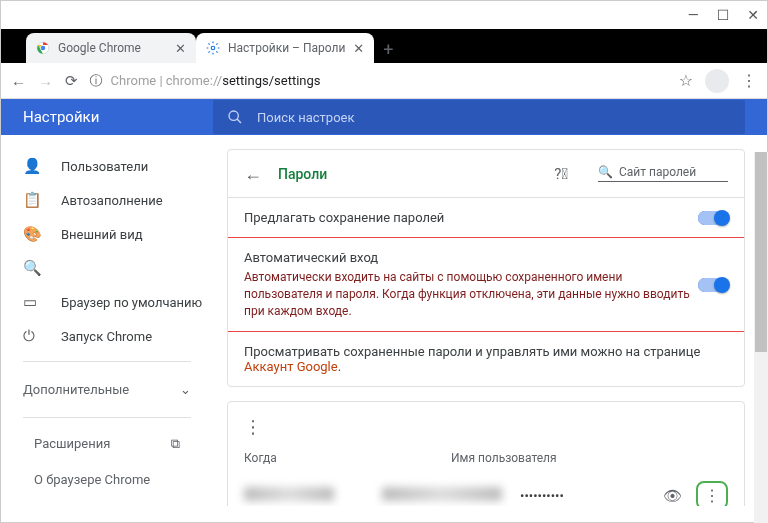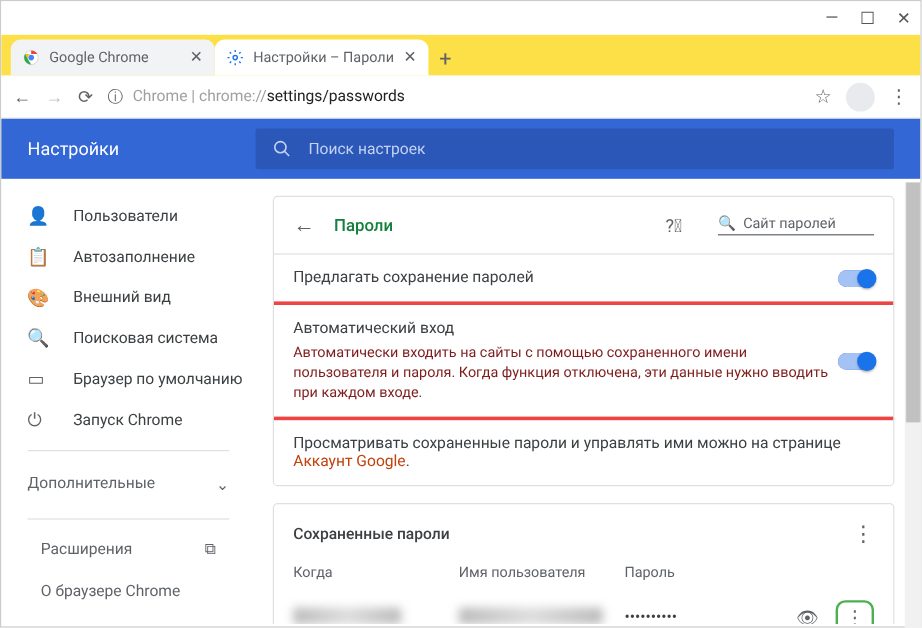--- a/index.html
+++ b/index.html
@@ -1,53 +1,53 @@
 <!DOCTYPE html>
 <html><head>
 <meta charset="utf-8">
 <style>
 *{margin:0;padding:0;box-sizing:border-box;font-family:Roboto,Arial,sans-serif}
 body{background:#fff;width:768px;height:523px;overflow:hidden;border:1px solid #ccc}
 .titlebar{height:28px;background:#fff;display:flex;justify-content:flex-end;align-items:center;padding:0 8px;gap:18px}
 .titlebar span{color:#555;font-size:14px;cursor:pointer}
-.tabs{height:34px;background:#fde047;display:flex;align-items:flex-end;padding-left:8px}
+.tabs{height:34px;background:#000000;display:flex;align-items:flex-end;padding-left:25px}
 .tab{height:30px;background:#f1f3f4;border-radius:8px 8px 0 0;display:flex;align-items:center;padding:0 10px;font-size:12px;color:#5f6368;min-width:170px;position:relative;gap:8px}
 .tab.active{background:#fff}
 .tab .fav{width:14px;height:14px;display:inline-block}
 .tab .close{margin-left:auto;font-size:13px;color:#5f6368}
 .newtab{width:28px;height:28px;display:flex;align-items:center;justify-content:center;color:#5f6368;font-size:18px}
 .toolbar{height:36px;background:#fff;border-bottom:1px solid #ddd;display:flex;align-items:center;padding:0 10px;gap:12px}
 .navicon{color:#5f6368;font-size:15px;cursor:pointer}
 .omnibox{flex:1;display:flex;align-items:center;gap:8px;font-size:13px;color:#5f6368}
 .omnibox .secure{color:#5f6368}
 .omnibox .greytext{color:#a0a0a0}
 .omnibox .blacktext{color:#202124}
 .star{color:#5f6368;font-size:16px}
 .avatar{width:24px;height:24px;background:#e8eaed;border-radius:50%}
 .menuicon{color:#5f6368;font-size:16px}
-.header{height:50px;background:#3367d6;display:flex;align-items:center}
+.header{height:36px;background:#3367d6;display:flex;align-items:center}
 .header h1{color:#fff;font-size:15px;font-weight:400;width:210px;padding-left:22px}
 .searchbox{flex:1;height:34px;background:#2b57b9;margin-right:22px;border-radius:2px;display:flex;align-items:center;padding:0 14px;gap:14px;margin-left:2px}
 .searchbox input{background:transparent;border:none;outline:none;color:#fff;font-size:13px;flex:1}
 .searchbox input::placeholder{color:#c4d3f4}
 .content{display:flex;height:calc(523px - 28px - 34px - 36px - 54px);overflow:hidden}
 .sidebar{width:212px;padding:14px 0;font-size:13px;color:#3c4043}
 .sideitem{height:34px;display:flex;align-items:center;padding-left:22px;gap:20px;cursor:pointer}
 .sideitem .sicon{width:18px;color:#5f6368;font-size:15px}
 .sidehr{height:1px;background:#e0e0e0;margin:8px 22px}
 .sideadv{padding:12px 22px;color:#5f6368;font-size:13px;display:flex;justify-content:space-between;cursor:pointer}
 .sidelink{padding:10px 33px;color:#5f6368;font-size:13px;display:flex;justify-content:space-between;cursor:pointer}
 .main{flex:1;padding:14px 22px 14px 14px;overflow-y:auto;position:relative}
 .card{border:1px solid #e0e0e0;border-radius:4px;background:#fff}
 .cardhead{height:48px;display:flex;align-items:center;padding:0 16px;gap:16px;border-bottom:1px solid #e0e0e0}
 .cardhead .back{font-size:18px;color:#5f6368;cursor:pointer}
 .cardhead .title{font-size:14px;color:#15803d;font-weight:500}
 .cardhead .help{margin-left:auto;font-size:15px;color:#5f6368;cursor:pointer}
 .psearch{margin-left:14px;border-bottom:1px solid #5f6368;display:flex;align-items:center;gap:6px;font-size:12px;color:#5f6368;padding-bottom:2px;width:130px}
-.row{padding:12px 16px;display:flex;align-items:center;border-bottom:3px solid #ef4444}
+.row{padding:12px 16px;display:flex;align-items:center;border-bottom:1px solid #ef4444}
 .row .rtext{font-size:13px;color:#3c4043;flex:1}
 .row .rsub{font-size:12px;color:#7f1d1d;margin-top:4px;line-height:1.4}
 .toggle{width:30px;height:14px;background:#3367d6;border-radius:7px;position:relative;opacity:0.5}
 .toggle::after{content:'';width:16px;height:16px;background:#3367d6;border-radius:50%;position:absolute;right:-2px;top:-1px;opacity:1;box-shadow:0 1px 2px rgba(0,0,0,0.3)}
 .toggle.on{opacity:1}
 .toggle.on::before{content:'';position:absolute;inset:0;background:#a4c2f4;border-radius:7px}
 .toggle.on::after{background:#1a73e8}
 .link{color:#c2410c;cursor:pointer}
 .sechead{padding:14px 16px 8px;display:flex;align-items:center;justify-content:space-between}
 .sechead .stitle{font-size:13px;color:#3c4043;font-weight:500}
@@ -99,21 +99,21 @@
   </div>
   <div class="newtab">+</div>
 </div>
 
 <div class="toolbar">
   <span class="navicon">←</span>
   <span class="navicon" style="opacity:.4">→</span>
   <span class="navicon">⟳</span>
   <div class="omnibox">
     <span class="secure">ⓘ</span>
-    <span><span class="greytext">Chrome</span><span class="greytext"> | </span><span class="greytext">chrome://</span><span class="blacktext">settings/passwords</span></span>
+    <span><span class="greytext">Chrome</span><span class="greytext"> | </span><span class="greytext">chrome://</span><span class="blacktext">settings/settings</span></span>
   </div>
   <span class="star">☆</span>
   <div class="avatar"></div>
   <span class="menuicon">⋮</span>
 </div>
 
 <div class="header">
   <h1>Настройки</h1>
   <div class="searchbox">
     <svg width="16" height="16" viewBox="0 0 24 24">
@@ -133,21 +133,20 @@
     <div class="sideitem">
         <span class="sicon">📋</span>
         <span>Автозаполнение</span>
       </div>
     <div class="sideitem">
         <span class="sicon">🎨</span>
         <span>Внешний вид</span>
       </div>
     <div class="sideitem">
         <span class="sicon">🔍</span>
-        <span>Поисковая система</span>
       </div>
     <div class="sideitem">
         <span class="sicon">▭</span>
         <span>Браузер по умолчанию</span>
       </div>
     <div class="sideitem">
         <span class="sicon">⏻</span>
         <span>Запуск Chrome</span>
       </div>
     <div class="sidehr"></div>
@@ -187,27 +186,25 @@
         </div>
         <div class="toggle on"></div>
       </div>
       <div class="row" style="border-bottom:none">
         <div class="rtext"><span>Просматривать сохраненные пароли и управлять ими можно на странице </span><span class="link">Аккаунт Google</span>.</div>
       </div>
     </div>
 
     <div class="card" style="margin-top:14px">
       <div class="sechead">
-        <span class="stitle">Сохраненные пароли</span>
         <span class="more">⋮</span>
       </div>
       <div class="thead">
         <div>Когда</div>
         <div>Имя пользователя</div>
-        <div>Пароль</div>
         <div style="flex:0 0 70px"></div>
       </div>
       <div class="trow">
         <div><span class="blur" style="width:90px"></span></div>
         <div><span class="blur" style="width:120px"></span></div>
         <div>••••••••••</div>
         <div class="actions">
           <span class="eye">👁</span>
           <span class="hl">⋮</span>
         </div>

